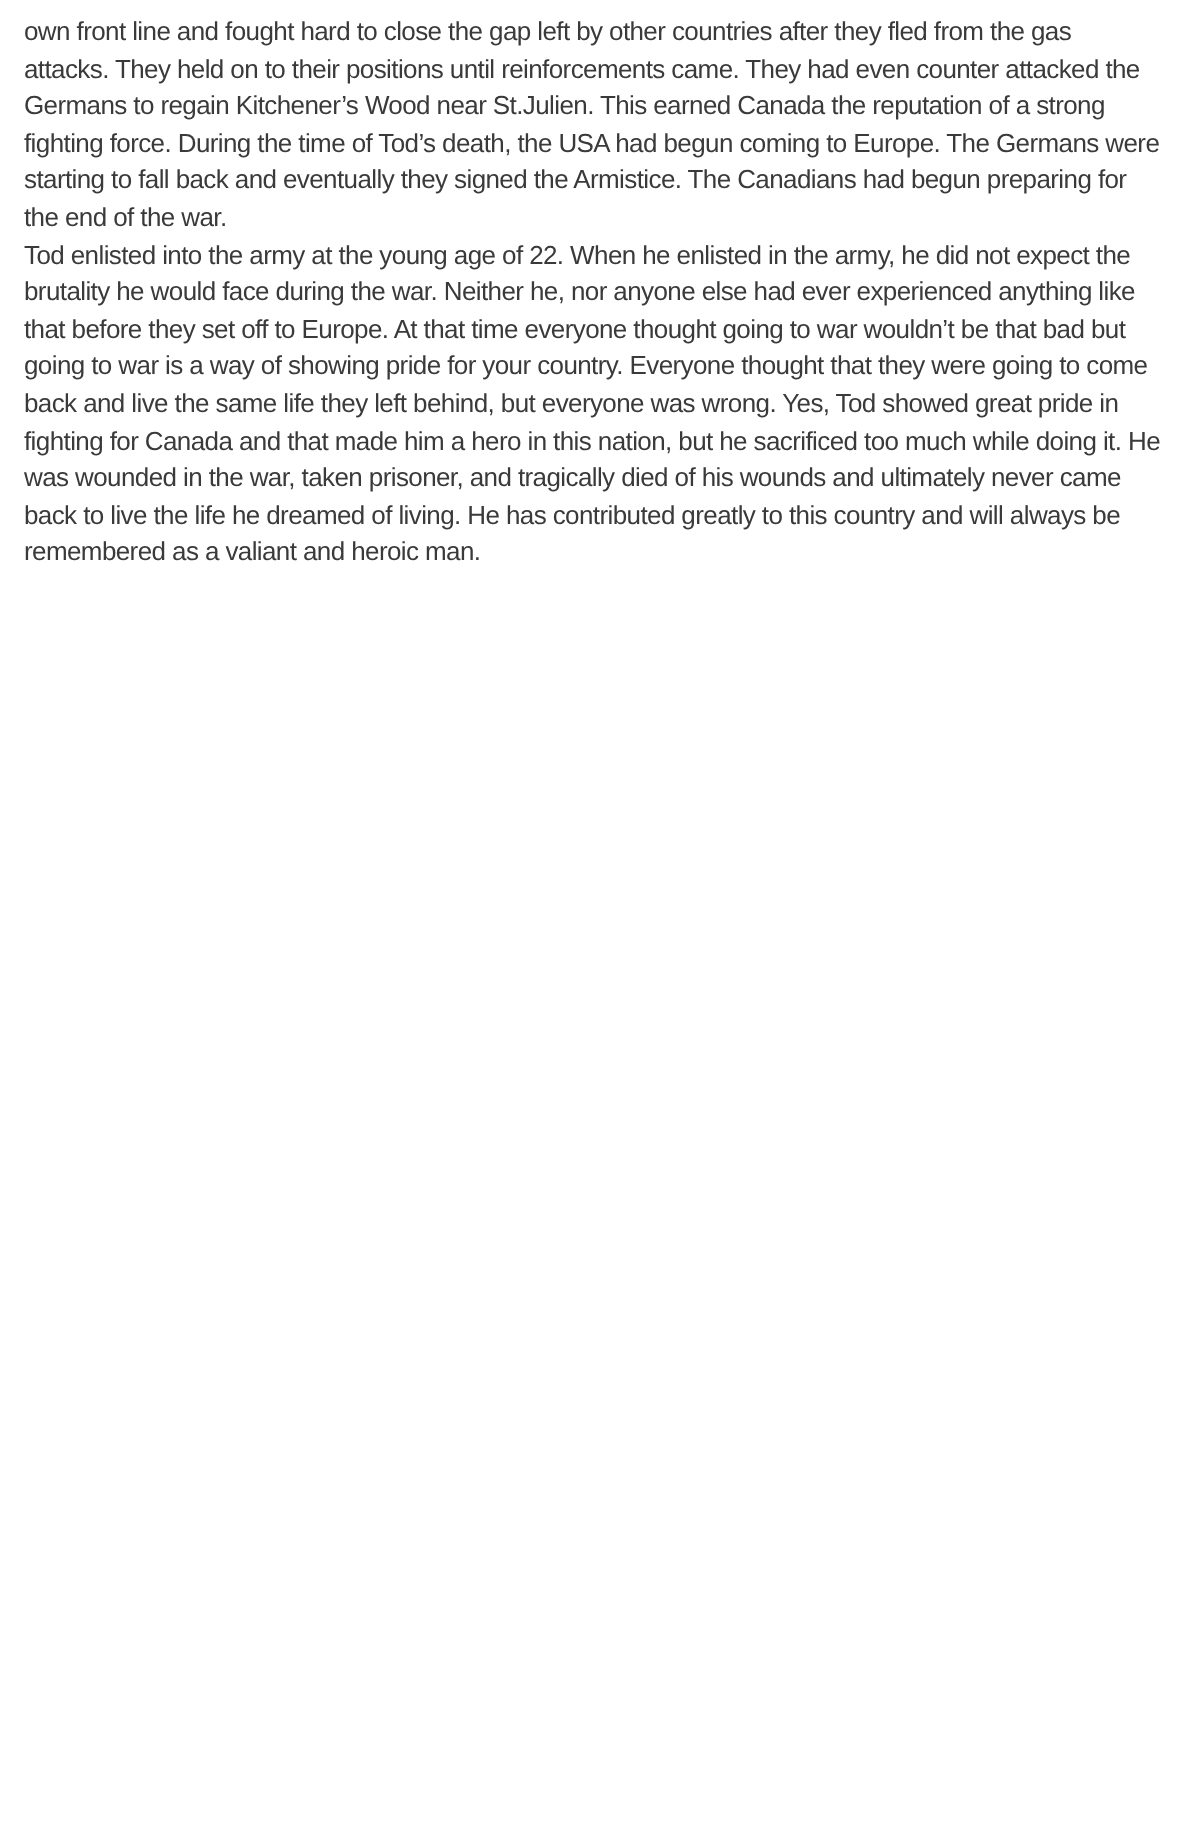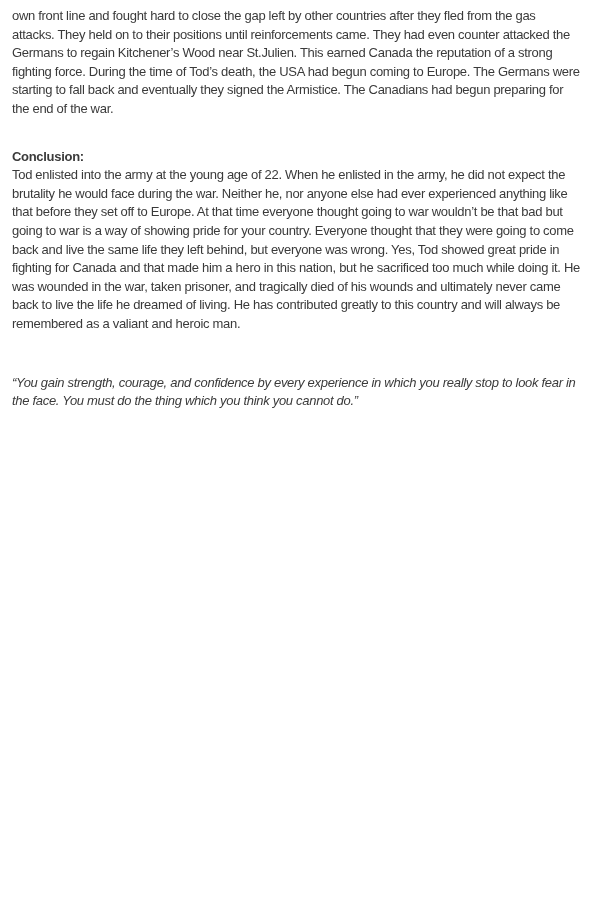--- a/index.html
+++ b/index.html
@@ -59,19 +59,17 @@
     right: 10px;
     text-align: center;
   }
 </style>
 </head>
 <body>
 
 <div class="page">
   <div class="content">
     <p class="body-text">own front line and fought hard to close the gap left by other countries after they fled from the gas attacks. They held on to their positions until reinforcements came. They had even counter attacked the Germans to regain Kitchener’s Wood near St.Julien. This earned Canada the reputation of a strong fighting force. During the time of Tod’s death, the USA had begun coming to Europe. The Germans were starting to fall back and eventually they signed the Armistice. The Canadians had begun preparing for the end of the war.</p>
-    <p class="body-text conclusion-heading">Conclusion:</p>
     <p class="body-text">Tod enlisted into the army at the young age of 22. When he enlisted in the army, he did not expect the brutality he would face during the war. Neither he, nor anyone else had ever experienced anything like that before they set off to Europe. At that time everyone thought going to war wouldn’t be that bad but going to war is a way of showing pride for your country. Everyone thought that they were going to come back and live the same life they left behind, but everyone was wrong. Yes, Tod showed great pride in fighting for Canada and that made him a hero in this nation, but he sacrificed too much while doing it. He was wounded in the war, taken prisoner, and tragically died of his wounds and ultimately never came back to live the life he dreamed of living. He has contributed greatly to this country and will always be remembered as a valiant and heroic man.</p>
-    <p class="quote-text">“You gain strength, courage, and confidence by every experience in which you really stop to look fear in the face. You must do the thing which you think you cannot do.”</p>
   </div>
   <div class="written-by">Written by: Gary Zhong</div>
   <div class="page-number">9</div>
 </div>
 
 </body></html>

